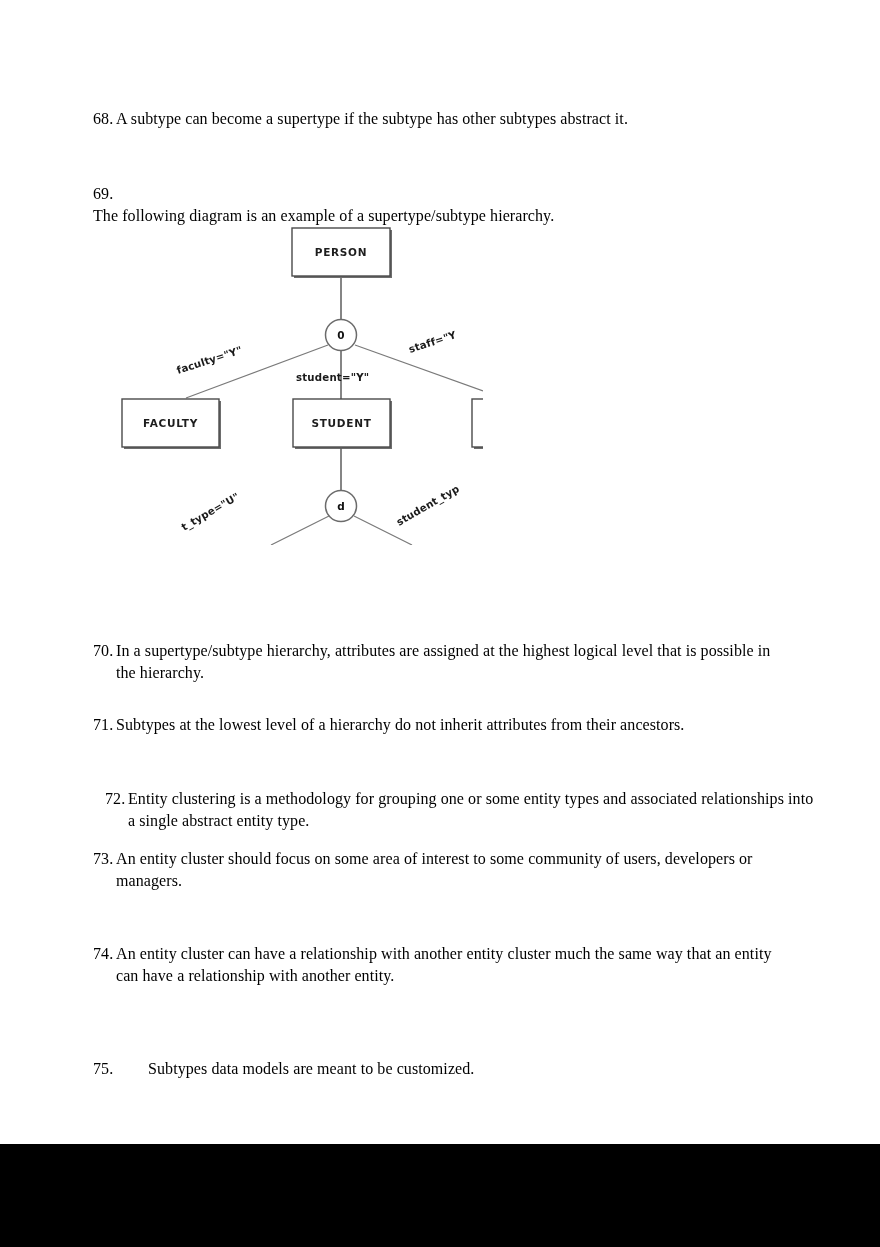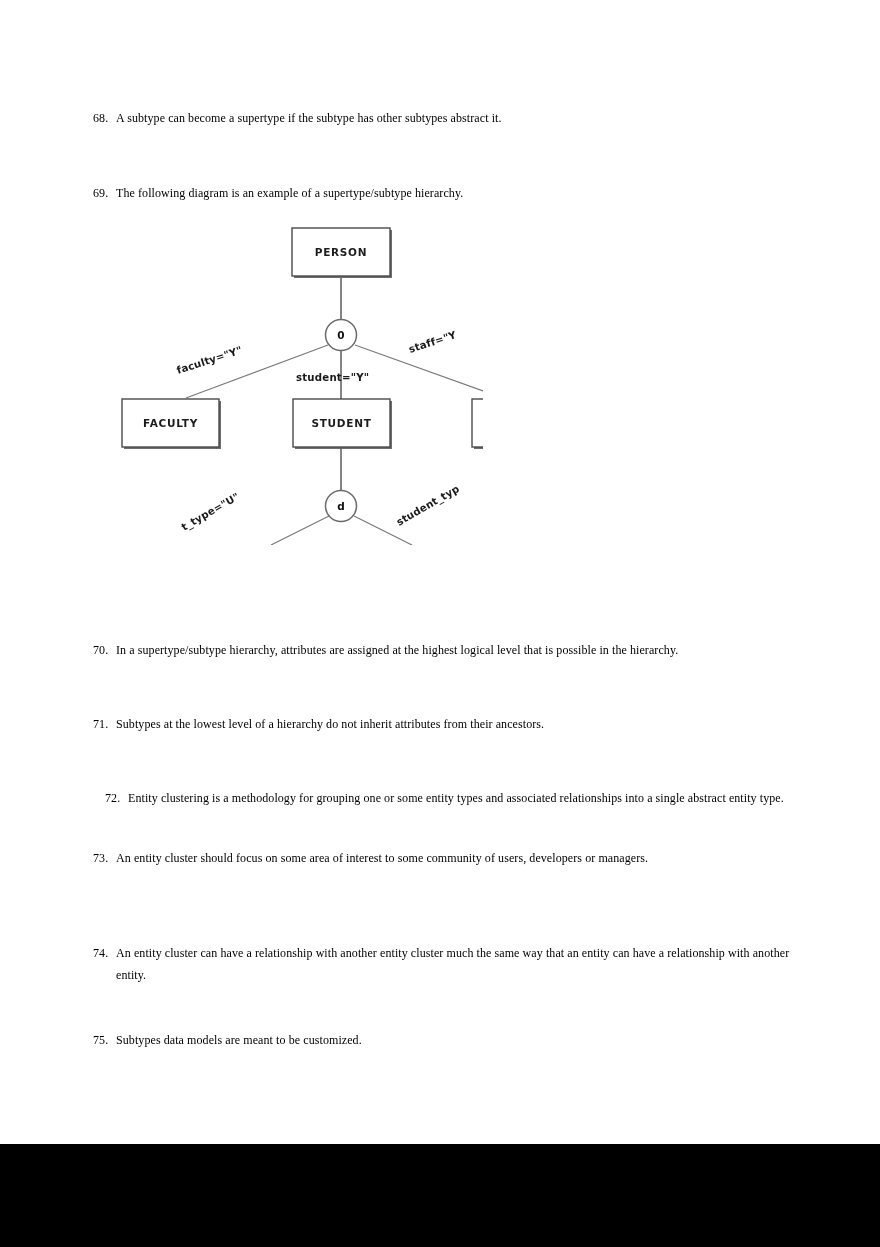--- a/index.html
+++ b/index.html
@@ -24,21 +24,21 @@
   .qlist {
     position: absolute;
     left: 93px;
     top: 0;
     width: 730px;
   }
   .qitem {
     position: absolute;
     display: flex;
     align-items: flex-start;
-    font-size: 12px;
+    font-size: 16px;
     line-height: 21.5px;
     letter-spacing: 0.08px;
     font-family: Liberation Serif, serif;
   }
   .qnum {
     flex: 0 0 auto;
     width: 23px;
     text-align: left;
     white-space: nowrap;
   }
@@ -122,21 +122,21 @@
 
 <div id="page">
 
   <div class="qlist">
 
     <div class="qitem" style="top:108px; width:640px;">
       <span class="qnum">68.</span>
       <span class="qtext">A subtype can become a supertype if the subtype has other subtypes abstract it.</span>
     </div>
 
-    <div class="qitem" style="top:183px; width:640px;">
+    <div class="qitem" style="top:183px; width:640px;flex-direction:column;">
       <span class="qnum">69.</span>
       <span class="qtext">The following diagram is an example of a supertype/subtype hierarchy.</span>
     </div>
 
     <div class="qitem" style="top:640px; width:700px;">
       <span class="qnum">70.</span>
       <span class="qtext">In a supertype/subtype hierarchy, attributes are assigned at the highest logical level that is possible in the hierarchy.</span>
     </div>
 
     <div class="qitem" style="top:714px; width:700px;">
@@ -152,21 +152,21 @@
     <div class="qitem" style="top:848px; width:725px;">
       <span class="qnum">73.</span>
       <span class="qtext">An entity cluster should focus on some area of interest to some community of users, developers or managers.</span>
     </div>
 
     <div class="qitem" style="top:943px; width:700px;">
       <span class="qnum">74.</span>
       <span class="qtext">An entity cluster can have a relationship with another entity cluster much the same way that an entity can have a relationship with another entity.</span>
     </div>
 
-    <div class="qitem" style="top:1030px; width:700px;">
+    <div class="qitem" style="top:1058px; width:700px;gap:32px;">
       <span class="qnum">75.</span>
       <span class="qtext">Subtypes data models are meant to be customized.</span>
     </div>
 
   </div>
 
   <div id="figure">
     <svg width="369" height="326" viewBox="0 0 369 326" xmlns="http://www.w3.org/2000/svg">
 
       <line class="erd-line" x1="227" y1="57" x2="227" y2="100"></line>

